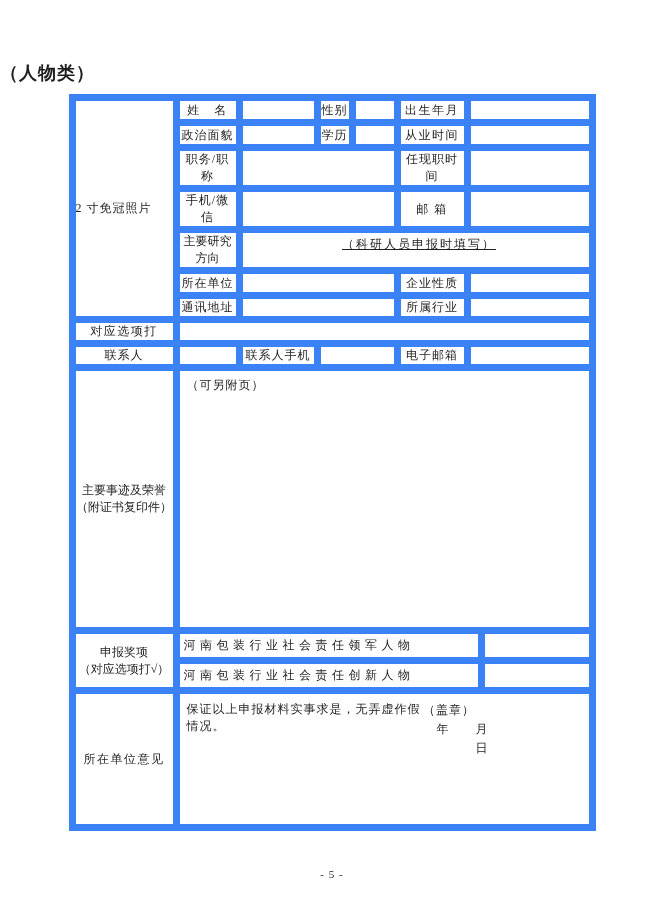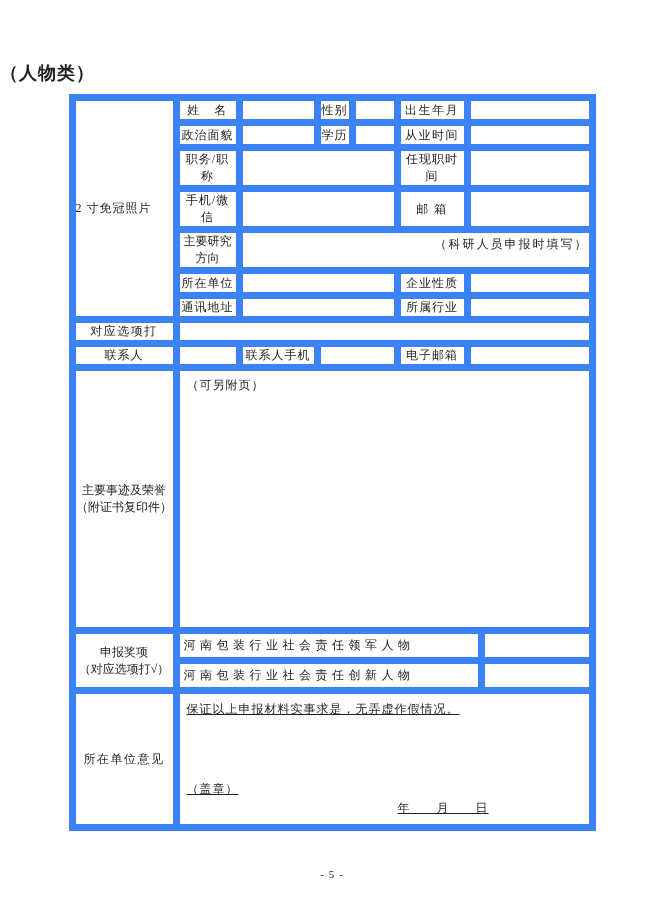--- a/index.html
+++ b/index.html
@@ -51,46 +51,46 @@
   }
   td.lbl-tight { text-align: center; letter-spacing: 1px; }
   td.lbl-multi {
     text-align: center;
     white-space: pre-line;
     letter-spacing: 0;
     line-height: 17px;
   }
   td.photo-cell { text-align: left; letter-spacing: 1px; }
   td.hint-cell {
-    text-align: right;
+    text-align: center;
     vertical-align: top;
     padding: 3px 0 0 7px;
     letter-spacing: 2px;
+    text-decoration: underline;
   }
   td.big-cell {
     text-align: left;
     vertical-align: top;
     padding: 6px 0 0 7px;
     letter-spacing: 1px;
     margin-left: 31px;
   }
   td.award-option {
     text-align: left;
     padding-left: 4px;
     letter-spacing: 4.5px;
   }
   td.opinion-cell { vertical-align: top; }
   .opinion-inner {
     box-sizing: border-box;
     height: 130px;
     display: flex;
-    flex-direction: column;
+    flex-direction: row;
     justify-content: space-between;
     padding: 7px 0 6px 7px;
-    text-decoration: underline;
   }
   .pledge { letter-spacing: 1px; }
   .stamp-block { line-height: 19px; }
   .stamp-line { text-align: left; padding-right: 72px; letter-spacing: 1px; }
   .date-line  { text-align: right; padding-right: 100px; letter-spacing: 1px; }
   .page-number {
     margin-top: 37px;
     text-align: center;
     font-size: 11px;
     letter-spacing: 1px;

